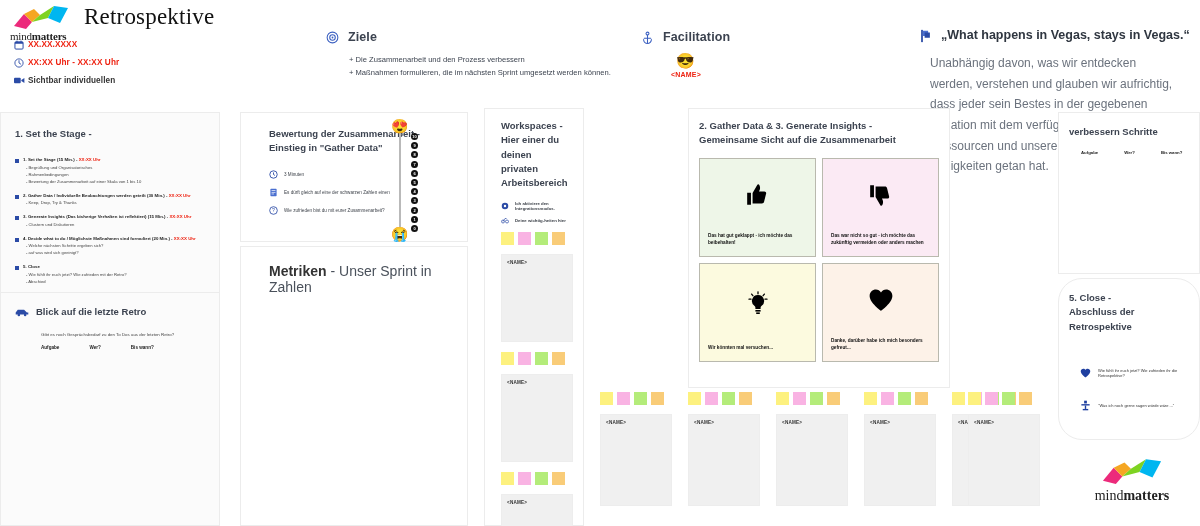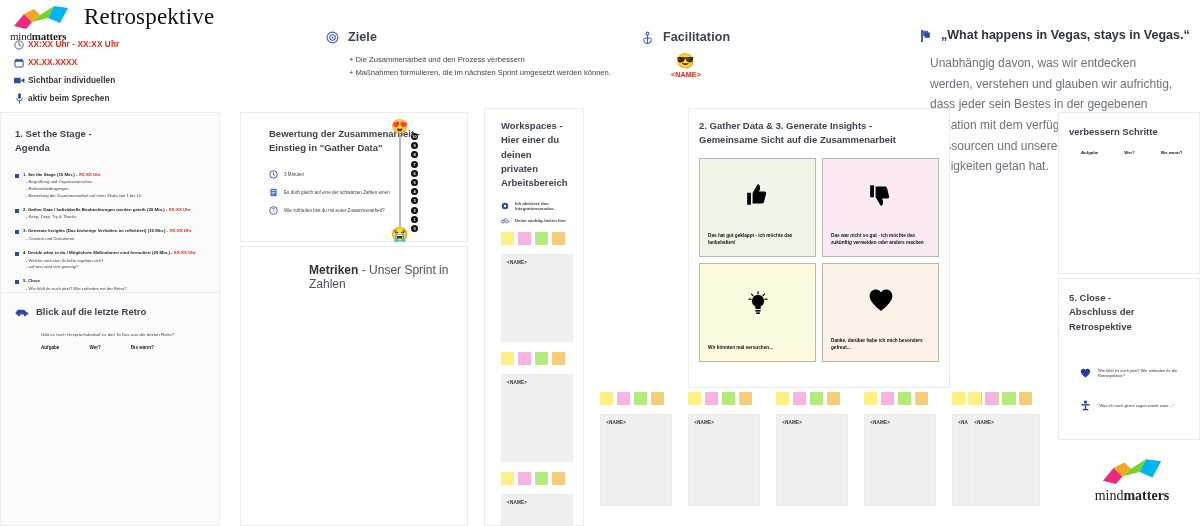--- a/index.html
+++ b/index.html
@@ -74,21 +74,21 @@
   .scale-emoji { position: absolute; left: 0; font-size: 14px; line-height: 1; }
   .scale-emoji.top { top: 0; }
   .scale-emoji.bot { bottom: 0; }
   .scale-dots { position: absolute; left: 20px; top: 14px; display: flex; flex-direction: column; gap: 2.2px; }
   .scale-dot {
     width: 7px; height: 7px; border-radius: 50%; background: #111;
     color: #fff; font-size: 4px; line-height: 7px; text-align: center; font-weight: 700;
   }
 
   
-  .metrik { font-size: 12px; color: #4a515b; margin-left: 40px; }
+  .metrik { font-size: 14px; color: #4a515b; }
   .metrik b { font-weight: 700; color: #333; }
 
   
   .ws-lines { margin-top: 11px; }
   .ws-row { display: flex; align-items: center; gap: 6px; margin-bottom: 5px; }
   .ws-ico { width: 8px; height: 8px; color: #2b4ba6; display: flex; align-items: center; justify-content: center; flex: none; }
   .ws-txt { font-size: 4.3px; color: #3a3f47; font-weight: 700; }
 
   .palette { display: flex; gap: 4px; }
   .swatch { width: 13px; height: 13px; }
@@ -129,58 +129,48 @@
       <polygon points="38,14 44,2 58,4 50,19" fill="#00b6f0"></polygon>
     </svg>
     <div class="logo-word">
       <span>mind</span><b>matters</b>
     </div>
   </div>
 
   <div class="hdr-title">Retrospektive</div>
 
   <div class="meta-list">
-    <div class="meta-row">
-      <span class="meta-ico">
-        <svg width="10" height="10" viewBox="0 0 16 16">
-            <circle cx="8" cy="8" r="6.6" fill="none" stroke="#2b4ba6" stroke-width="1.4"></circle>
-            <path d="M8 4.2V8l2.8 1.8" stroke="#2b4ba6" stroke-width="1.4" fill="none" stroke-linecap="round"></path>
-          </svg>
-      </span>
-      <span class="meta-txt red">XX:XX Uhr - XX:XX Uhr</span>
-    </div>
     <div class="meta-row">
       <span class="meta-ico">
         <svg width="10" height="10" viewBox="0 0 16 16">
             <rect x="1.5" y="3" width="13" height="11.5" rx="1.5" fill="none" stroke="#2b4ba6" stroke-width="1.6"></rect>
             <rect x="1.5" y="3" width="13" height="3" fill="#2b4ba6"></rect>
             <rect x="4" y="1" width="1.6" height="3" fill="#2b4ba6"></rect>
             <rect x="10.4" y="1" width="1.6" height="3" fill="#2b4ba6"></rect>
           </svg>
       </span>
       <span class="meta-txt red">XX.XX.XXXX</span>
     </div>
     <div class="meta-row">
       <span class="meta-ico">
+        <svg width="10" height="10" viewBox="0 0 16 16">
+            <circle cx="8" cy="8" r="6.6" fill="none" stroke="#2b4ba6" stroke-width="1.4"></circle>
+            <path d="M8 4.2V8l2.8 1.8" stroke="#2b4ba6" stroke-width="1.4" fill="none" stroke-linecap="round"></path>
+          </svg>
+      </span>
+      <span class="meta-txt red">XX:XX Uhr - XX:XX Uhr</span>
+    </div>
+    <div class="meta-row">
+      <span class="meta-ico">
         <svg width="11" height="9" viewBox="0 0 18 12">
             <rect x="0" y="1.5" width="11" height="9" rx="1.6" fill="#2b4ba6"></rect>
             <polygon points="12,5 17,2 17,10 12,7" fill="#2b4ba6"></polygon>
           </svg>
       </span>
       <span class="meta-txt">Sichtbar individuellen</span>
-    </div>
-    <div class="meta-row">
-      <span class="meta-ico">
-        <svg width="7" height="11" viewBox="0 0 10 16">
-            <rect x="3" y="0.5" width="4" height="8" rx="2" fill="#2b4ba6"></rect>
-            <path d="M1 7.5a4 4 0 0 0 8 0" stroke="#2b4ba6" stroke-width="1.3" fill="none"></path>
-            <rect x="4.3" y="11.5" width="1.4" height="4" fill="#2b4ba6"></rect>
-          </svg>
-      </span>
-      <span class="meta-txt">aktiv beim Sprechen</span>
     </div>
   </div>
 
   <div class="hcol" style="left:325px; top:30px; width:300px;">
     <div class="hcol-head">
       <span class="hcol-ico">
         <svg width="13" height="13" viewBox="0 0 16 16">
             <circle cx="8" cy="8" r="6.6" fill="none" stroke="#3a5fc0" stroke-width="1.3"></circle>
             <circle cx="8" cy="8" r="3.4" fill="none" stroke="#3a5fc0" stroke-width="1.3"></circle>
             <circle cx="8" cy="8" r="1.1" fill="#3a5fc0"></circle>
@@ -221,21 +211,20 @@
       </span>
       <span class="vegas-title">„What happens in Vegas, stays in Vegas.“</span>
     </div>
     <div class="vegas-body">Unabhängig davon, was wir entdecken werden, verstehen und glauben wir aufrichtig, dass jeder sein Bestes in der gegebenen Situation mit dem verfügbaren Wissen,  den Ressourcen und unseren individuellen Fähigkeiten getan hat.</div>
   </div>
 
   <div class="card" style="left:0px; top:112px; width:220px; height:212px;">
     <div style="padding:14px 14px 0 14px;">
       <div class="card-title">
         <div>1. Set the Stage -</div>
-        <div>Agenda</div>
       </div>
       <div class="agenda">
         <div class="ag-item">
           <div class="ag-head">
               <span class="ag-bullet"></span>
             <span class="ag-head-txt"><span>1. Set the Stage (15 Min.) - </span><span class="t">XX:XX Uhr</span></span>
             </div>
           <div class="ag-subs">
             <div class="ag-sub">- Begrüßung und Organisatorisches</div>
             <div class="ag-sub">- Rahmenbedingungen</div>
@@ -560,21 +549,21 @@
         <div>verbessern Schritte</div>
       </div>
       <div class="dec-cols">
         <div class="dec-col">Aufgabe</div>
         <div class="dec-col">Wer?</div>
         <div class="dec-col">Bis wann?</div>
       </div>
     </div>
   </div>
 
-  <div class="card white" style="left:1058px; top:278px; width:142px; height:162px;">
+  <div class="card white" style="left:1058px; top:278px; width:142px; height:162px;border-radius:24px;">
     <div style="padding:12px 10px 0 10px;">
       <div class="card-title">
         <div>5. Close -</div>
         <div>Abschluss der Retrospektive</div>
       </div>
       <div class="close-rows">
         <div class="close-row">
           <span class="close-ico">
             <svg width="11" height="10" viewBox="0 0 24 22" fill="#1f3fa0">
                 <path d="M12 21S1.5 13.6 1.5 7.3C1.5 3.8 4.2 1.4 7.3 1.4c2 0 3.7 1 4.7 2.6 1-1.6 2.7-2.6 4.7-2.6 3.1 0 5.8 2.4 5.8 5.9C22.5 13.6 12 21 12 21z"></path>

